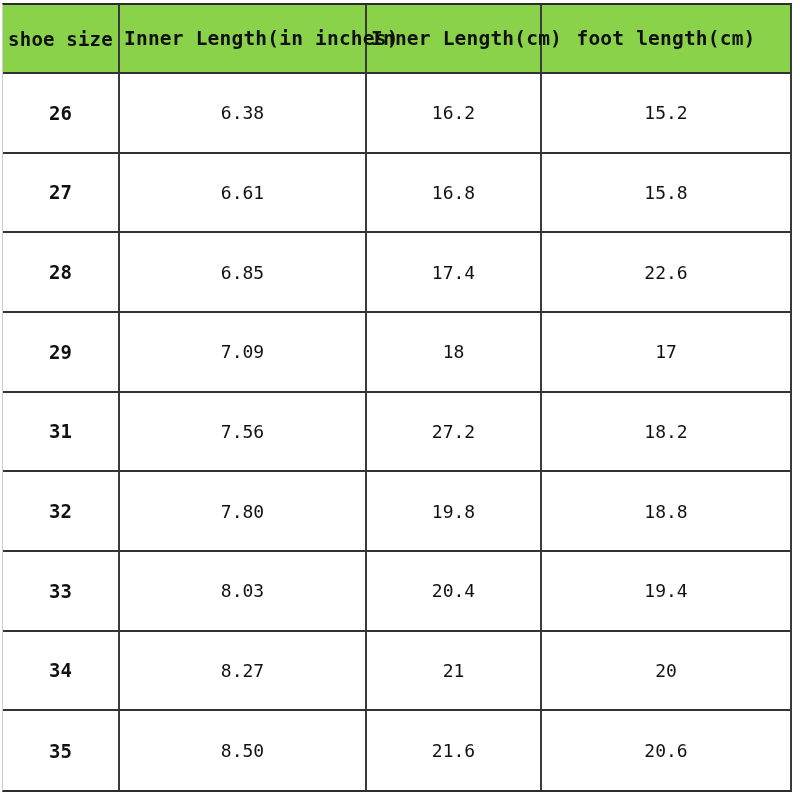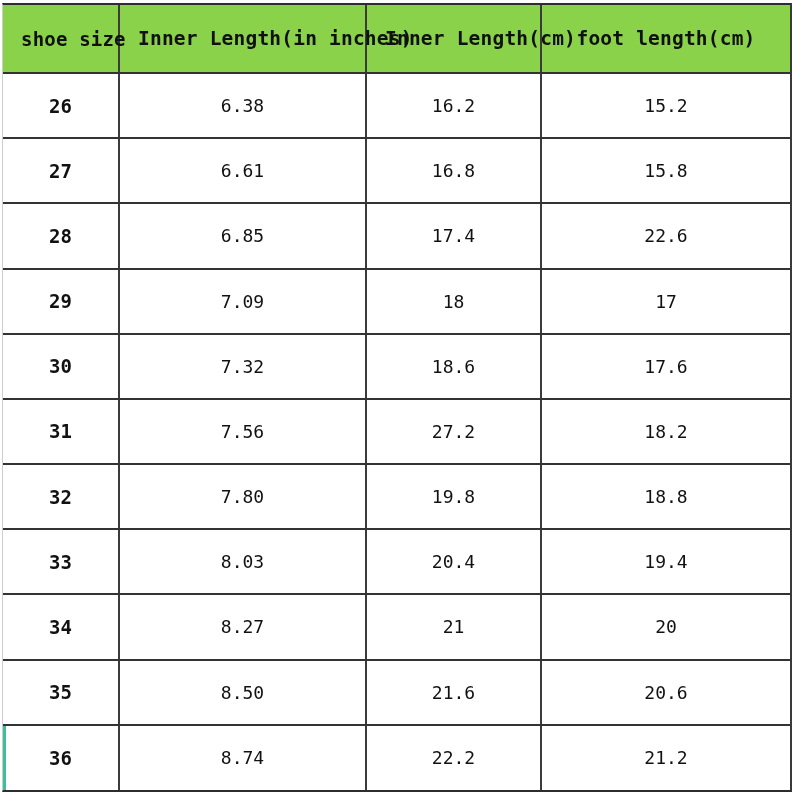--- a/index.html
+++ b/index.html
@@ -38,21 +38,21 @@
 
   table.size-chart col.c-size   { width: 116px; }
   table.size-chart col.c-inch   { width: 247px; }
   table.size-chart col.c-incm   { width: 175px; }
   table.size-chart col.c-footcm { width: auto;  }
 
   table.size-chart th,
   table.size-chart td {
     text-align: center;
     vertical-align: middle;
-    padding: 0 18px;
+    padding: 0 4px;
     color: #111111;
     border-right: 2px solid #3b3b3b;
     border-bottom: 2px solid #333333;
   }
   table.size-chart th:last-child,
   table.size-chart td:last-child {
     border-right: none;
   }
 
   thead th {
@@ -127,26 +127,20 @@
         <td class="cell-val">17.4</td>
         <td class="cell-val">22.6</td>
       </tr>
       <tr>
         <td class="cell-size">29</td>
         <td class="cell-val">7.09</td>
         <td class="cell-val">18</td>
         <td class="cell-val">17</td>
       </tr>
       <tr>
-        <td class="cell-size">30</td>
-        <td class="cell-val">7.32</td>
-        <td class="cell-val">18.6</td>
-        <td class="cell-val">17.6</td>
-      </tr>
-      <tr>
         <td class="cell-size">31</td>
         <td class="cell-val">7.56</td>
         <td class="cell-val">27.2</td>
         <td class="cell-val">18.2</td>
       </tr>
       <tr>
         <td class="cell-size">32</td>
         <td class="cell-val">7.80</td>
         <td class="cell-val">19.8</td>
         <td class="cell-val">18.8</td>
@@ -162,21 +156,15 @@
         <td class="cell-val">8.27</td>
         <td class="cell-val">21</td>
         <td class="cell-val">20</td>
       </tr>
       <tr>
         <td class="cell-size">35</td>
         <td class="cell-val">8.50</td>
         <td class="cell-val">21.6</td>
         <td class="cell-val">20.6</td>
       </tr>
-      <tr class="has-accent">
-        <td class="cell-size">36</td>
-        <td class="cell-val">8.74</td>
-        <td class="cell-val">22.2</td>
-        <td class="cell-val">21.2</td>
-      </tr>
     </tbody>
   </table>
 </div>
 
 </body></html>

